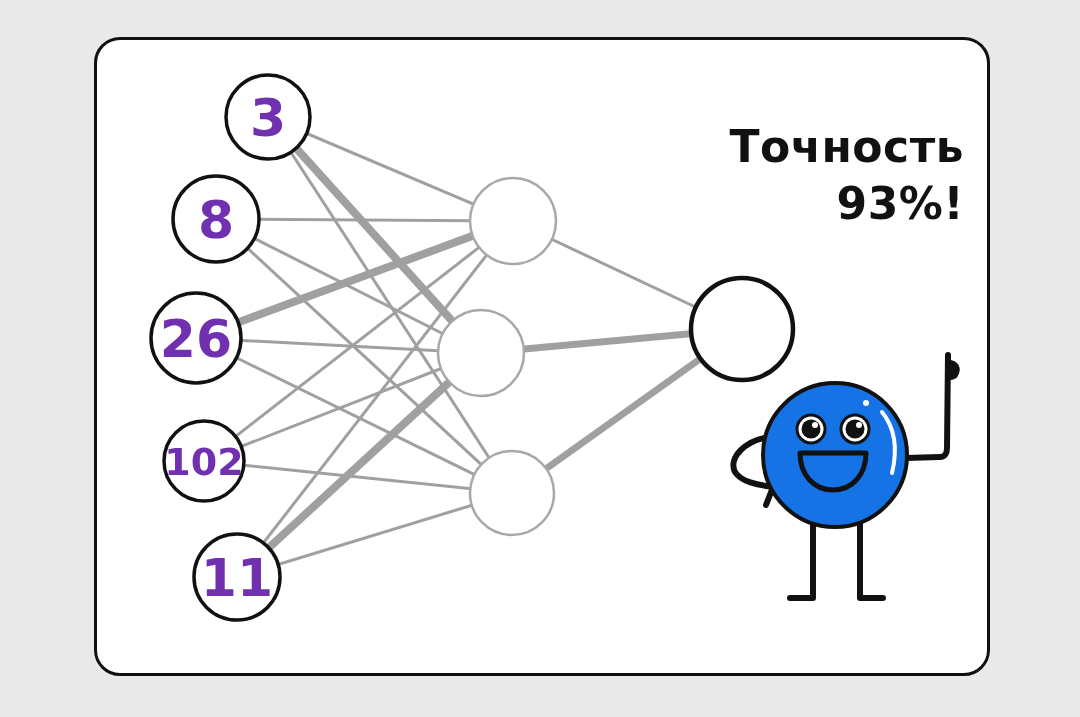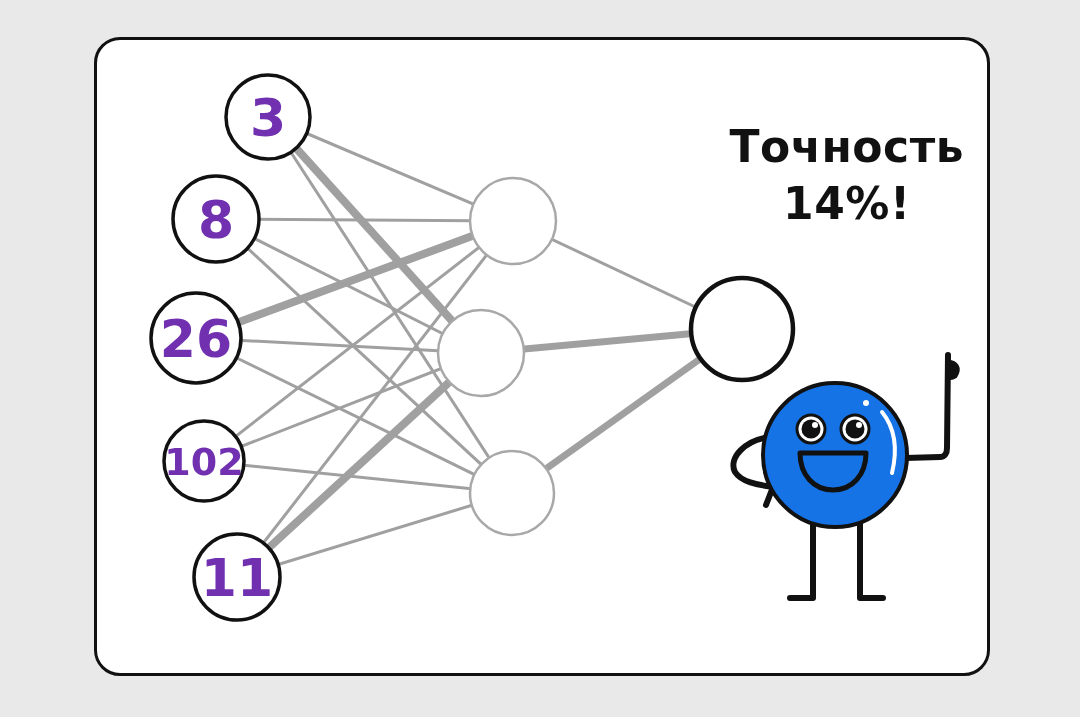--- a/index.html
+++ b/index.html
@@ -1,20 +1,20 @@
 <!DOCTYPE html>
 <html><head>
   <meta charset="utf-8">
   <style>
     html, body { margin:0; padding:0; }
     body { width:1080px; height:717px; background:#e9e9e9; position:relative; overflow:hidden; font-family:"DejaVu Sans", sans-serif; }
     .frame { position:absolute; left:94px; top:37px; width:890px; height:633px; background:#fff; border:3.5px solid #111; border-radius:26px; }
     svg.net { position:absolute; left:0; top:0; }
     .caption { position:absolute; right:116px; top:118px; text-align:right; font-family:"DejaVu Sans", sans-serif; font-weight:bold; font-size:44px; line-height:57px; color:#111; letter-spacing:0.5px; }
-    .caption div { white-space:nowrap;text-align:center; }
+    .caption div { white-space:nowrap; }
   </style>
 </head>
 <body>
 
 <div class="frame"></div>
 
 <svg class="net" width="1080" height="717" viewBox="0 0 1080 717">
   <g id="edges">
       <line x1="268" y1="117" x2="513" y2="221" stroke="#a0a0a0" stroke-width="3"></line>
       <line x1="268" y1="117" x2="481" y2="353" stroke="#a0a0a0" stroke-width="8"></line>
@@ -82,14 +82,14 @@
     <circle cx="855" cy="429" r="14" fill="#fff" stroke="#111" stroke-width="3"></circle>
     <circle cx="855" cy="429" r="9.5" fill="#111"></circle>
     <circle cx="859" cy="425" r="3" fill="#fff"></circle>
 
     <path d="M800 453 L866 453 C866 475 852 490 833 490 C814 490 800 475 800 453 Z" fill="#1673e6" stroke="#111" stroke-width="5" stroke-linejoin="round"></path>
   </g>
 </svg>
 
 <div class="caption">
   <div>Точность</div>
-  <div>14%!</div>
+  <div>93%!</div>
 </div>
 
 </body></html>

